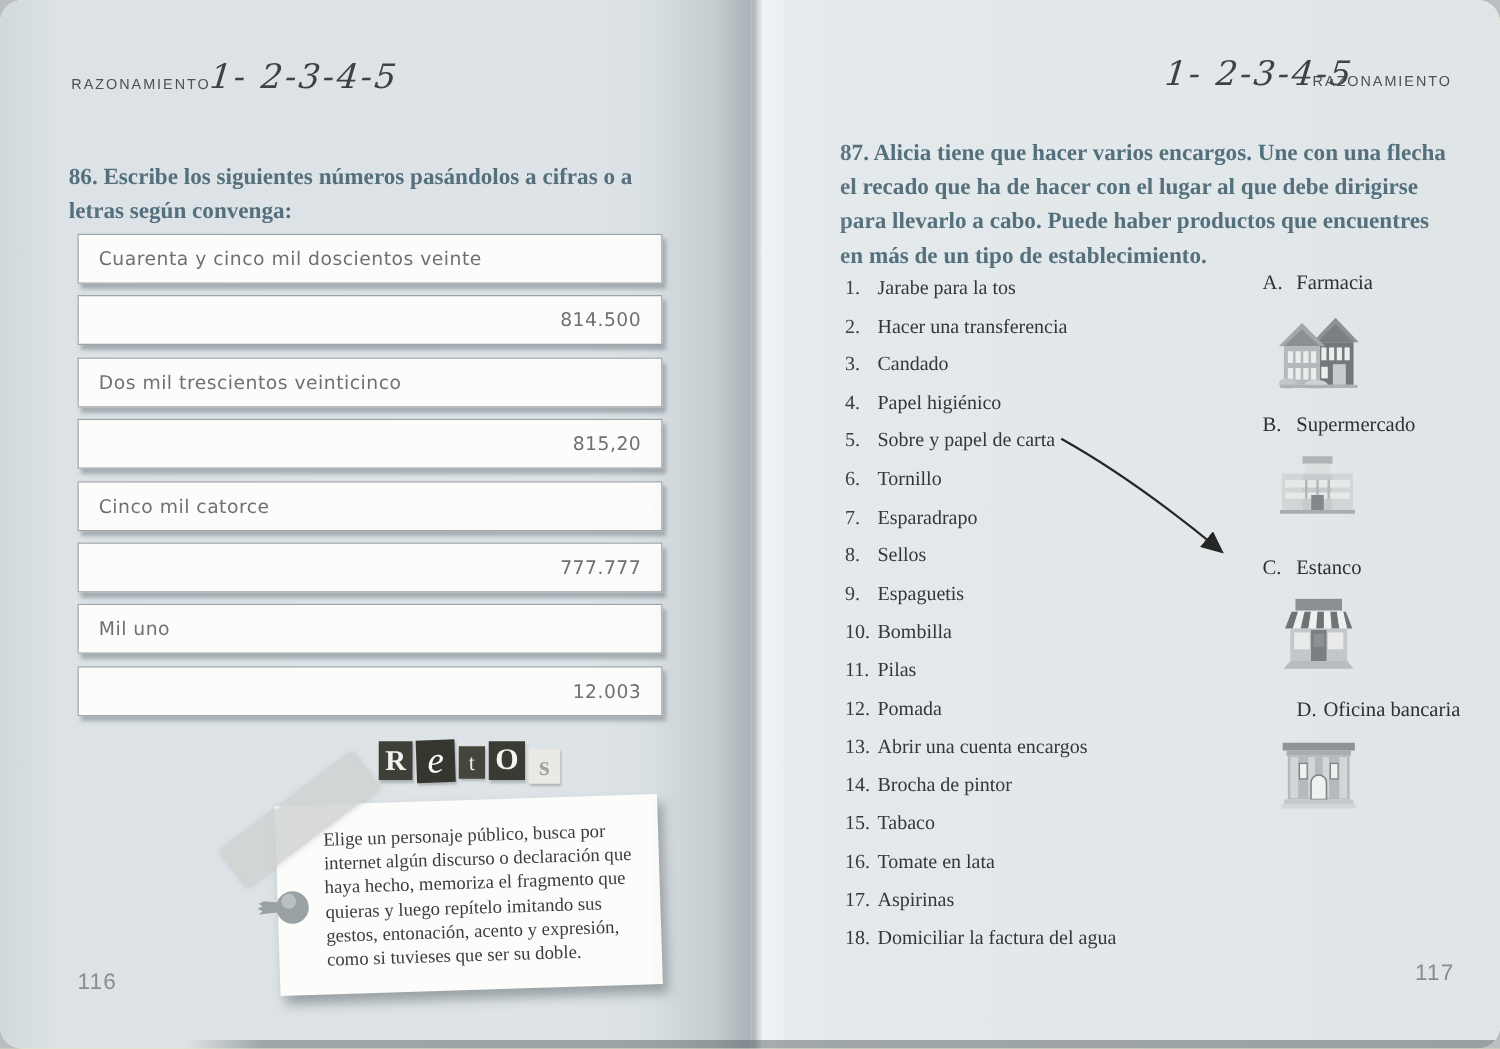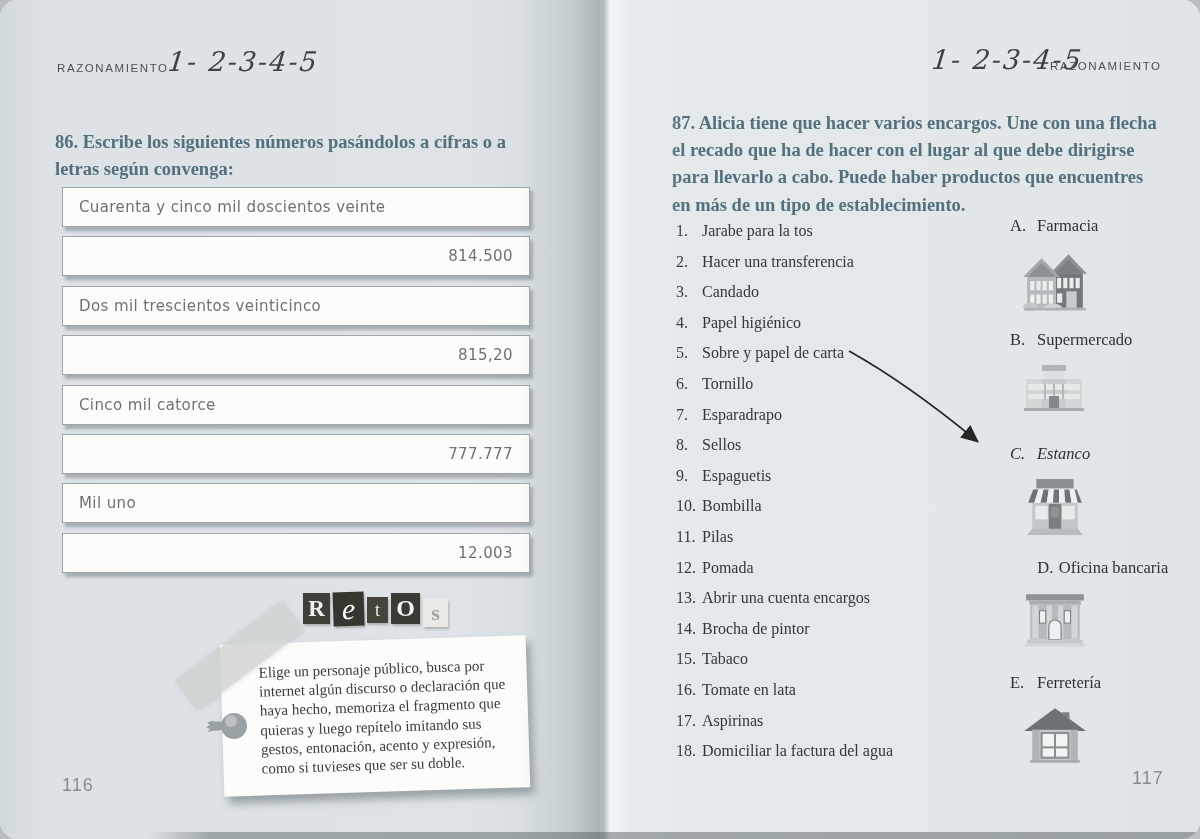--- a/index.html
+++ b/index.html
@@ -77,21 +77,21 @@
   
   .errand-list{position:absolute;left:76px;top:221px;margin:0;padding:0;list-style:none;}
   .errand-list li{font-size:16px;line-height:19px;color:#34373a;margin-bottom:11.6px;}
   .errand-list .num{display:inline-block;width:26px;}
 
   
   .place{position:absolute;left:410px;width:180px;}
   .place .place-label{font-size:16.5px;color:#2e3134;}
   .place .letter{display:inline-block;width:27px;}
   .place .icon-wrap{margin:13px 0 0 12px;width:66px;}
-  .pl-a{top:216px;} .pl-b{top:330px;} .pl-c{top:444px;font-style:italic;} .pl-d{top:558px;text-align:center;} .pl-e{top:673px;}
+  .pl-a{top:216px;} .pl-b{top:330px;} .pl-c{top:444px;} .pl-d{top:558px;text-align:center;} .pl-e{top:673px;}
 
   
   .arrow-overlay{position:absolute;left:0;top:0;width:1200px;height:839px;pointer-events:none;}
 </style>
 </head>
 <body>
 
 <div class="spread">
 
   <div class="page page-left">
@@ -290,38 +290,20 @@
             <rect x="17" y="19" width="6" height="12"></rect>
             <rect x="41" y="19" width="6" height="12"></rect>
           </g>
           <path d="M26,47 v-13 a6,6 0 0 1 12,0 v13 z" fill="#eff1f1" stroke="#7e8285" stroke-width="1.2"></path>
           <rect x="5" y="47" width="54" height="4" fill="#c6c9cb"></rect>
           <rect x="3" y="51" width="58" height="3" fill="#d4d7d8"></rect>
         </svg>
       </div>
     </div>
 
-    <div class="place pl-e">
-      <div class="place-label">
-        <span class="letter">E.</span><span>Ferretería</span>
-      </div>
-      <div class="icon-wrap">
-        <svg width="66" height="58" viewBox="0 0 64 56">
-          <polygon points="2,24 32,2 62,24" fill="#6d7174"></polygon>
-          <polygon points="38,6 46,6 46,14" fill="#7d8184"></polygon>
-          <rect x="10" y="23" width="44" height="29" fill="#c9cccd"></rect>
-          <rect x="10" y="23" width="7" height="29" fill="#b0b4b6"></rect>
-          <rect x="47" y="23" width="7" height="29" fill="#b0b4b6"></rect>
-          <rect x="19" y="26" width="26" height="24" fill="#f2f3f3" stroke="#8a8e90" stroke-width="2"></rect>
-          <line x1="32" y1="26" x2="32" y2="50" stroke="#8a8e90" stroke-width="2"></line>
-          <line x1="19" y1="40" x2="45" y2="40" stroke="#8a8e90" stroke-width="2"></line>
-          <rect x="8" y="52" width="48" height="3" fill="#a9adaf"></rect>
-        </svg>
-      </div>
-    </div>
 
     <span class="page-number pn-right">117</span>
   </div>
 
   <svg class="arrow-overlay" viewBox="0 0 1200 839">
     <defs>
       <marker id="ah" markerWidth="11" markerHeight="9" refX="8.5" refY="4.5" orient="auto">
         <path d="M0,0 L10,4.5 L0,9 z" fill="#262626"></path>
       </marker>
     </defs>

